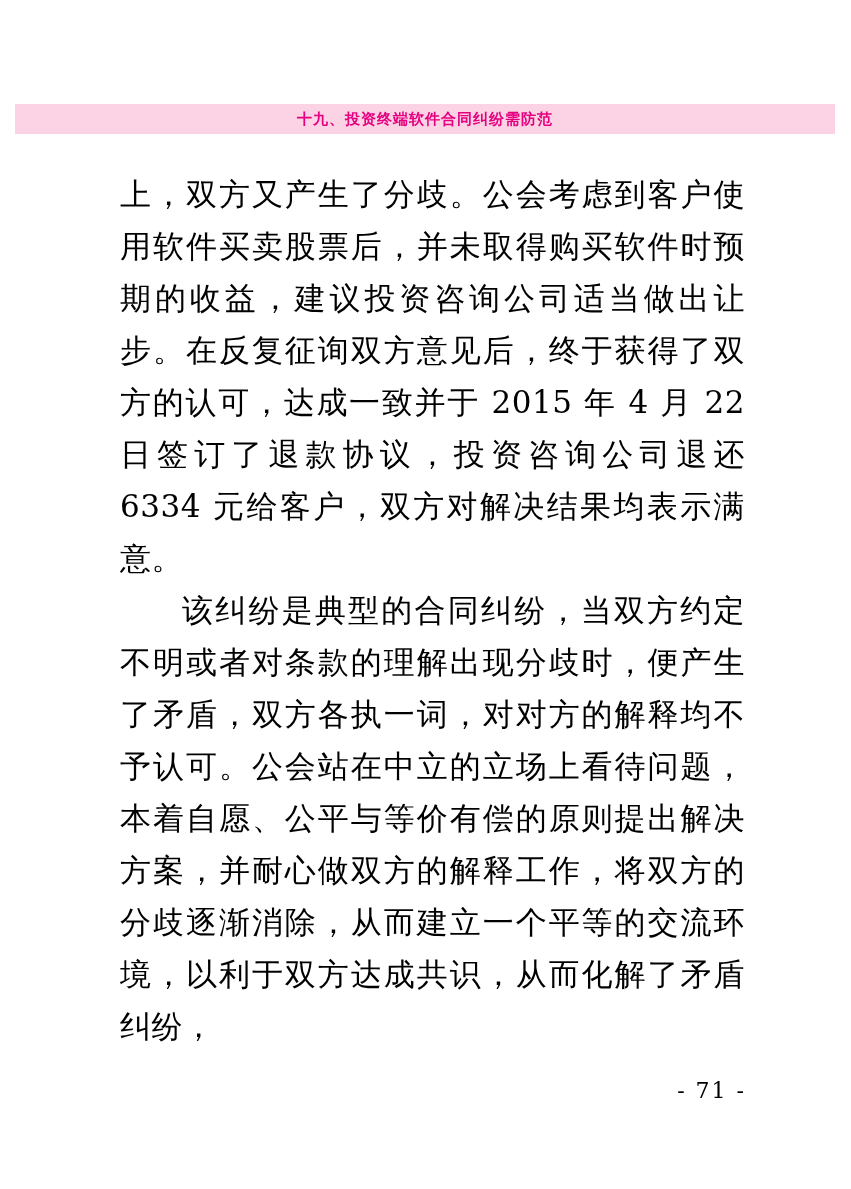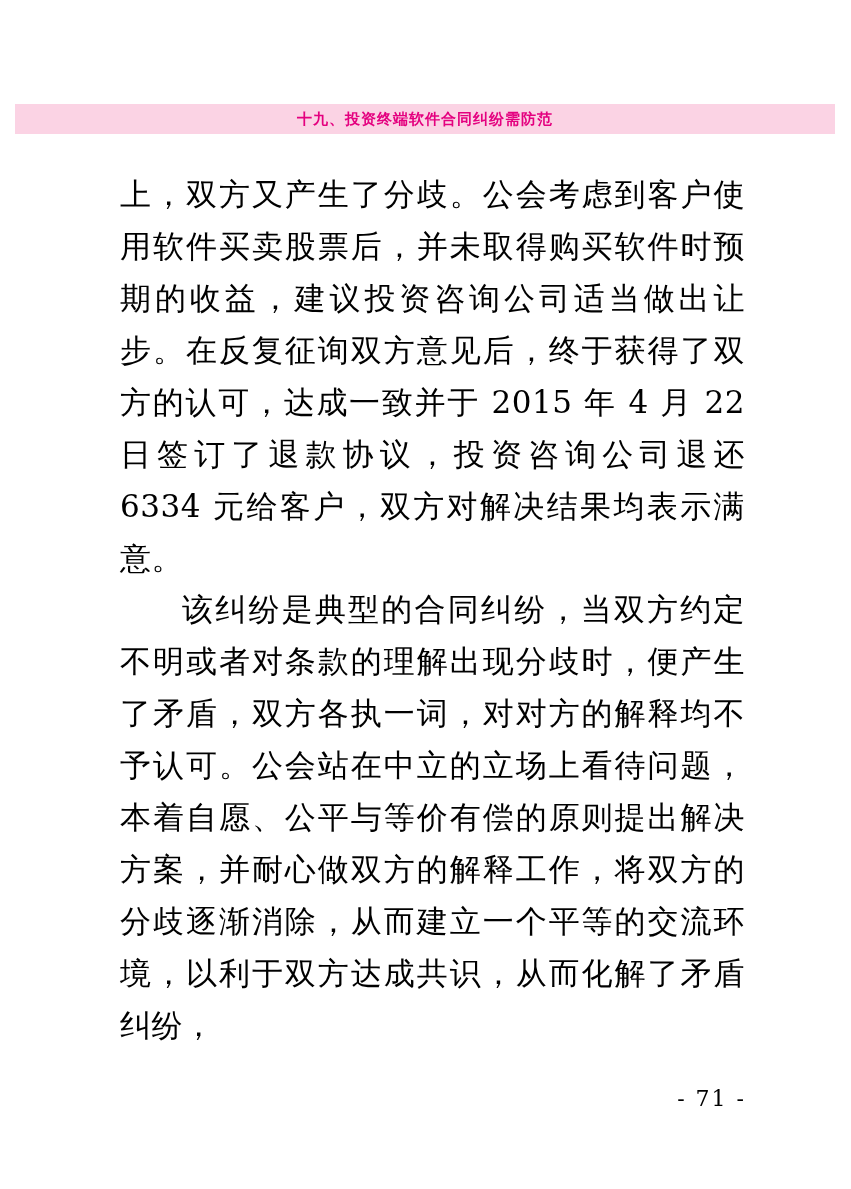--- a/index.html
+++ b/index.html
@@ -59,31 +59,30 @@
     color: #000000;
     font-size: 31px;
     line-height: 52px;
     text-align: justify;
     text-align-last: left;
     letter-spacing: 0.5px;
     font-family: "DejaVu Serif", "Liberation Serif", serif;
   }
   .para.indent {
     text-indent: 62px;
-    font-family: Liberation Serif, serif;
   }
   .para + .para {
     margin-top: 0px;
   }
 
   
   .folio {
     position: absolute;
     right: 105px;
-    bottom: 78px;
+    bottom: 86px;
     font-size: 22px;
     color: #000000;
     letter-spacing: 2px;
     font-family: "DejaVu Serif", "Liberation Serif", serif;
   }
 </style>
 </head>
 <body>
 
 <div class="page">

